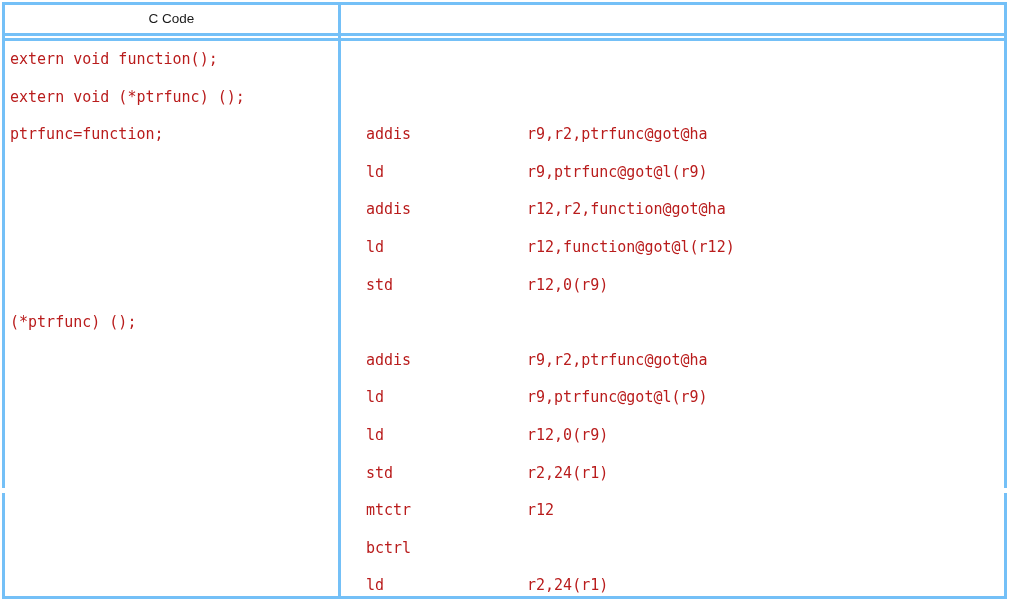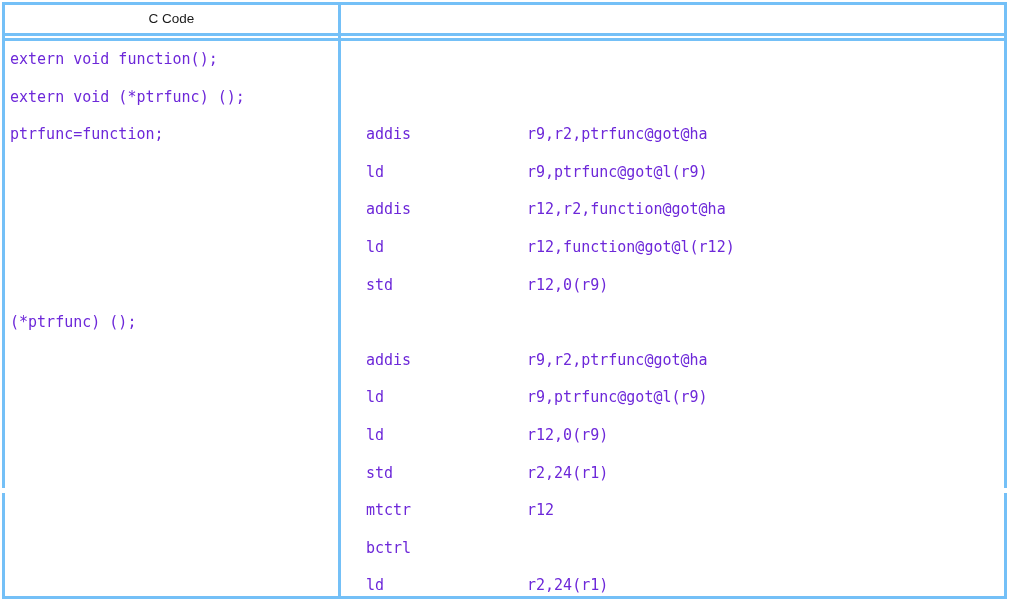--- a/index.html
+++ b/index.html
@@ -68,21 +68,21 @@
     white-space: nowrap;
   }
   .hdr-c      { left: 3px;   width: 333px; }
   .hdr-asm    { left: 339px; width: 663px; }
 
   
   .cell {
     position: absolute;
     font-family: "DejaVu Sans Mono", "Liberation Mono", monospace;
     font-size: 15px;
-    color: #6d28d9;
+    color: #b91c1c;
     white-space: pre;
   }
 
   .c-col { left: 8px; top: 39px; width: 326px; }
   .a-col { left: 342px; top: 39px; width: 658px; margin-left: 22px; }
 
   .line {
     height: 37.6px;
     line-height: 37.6px;
     white-space: pre;

